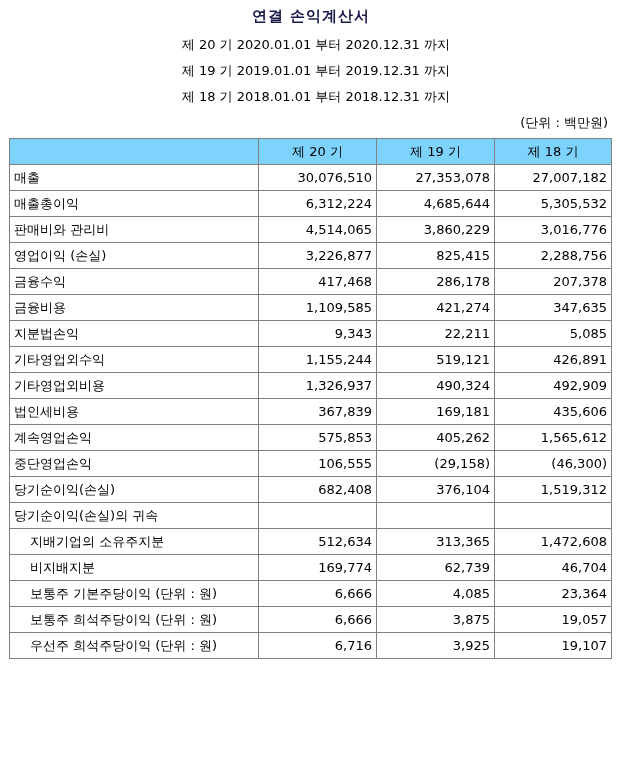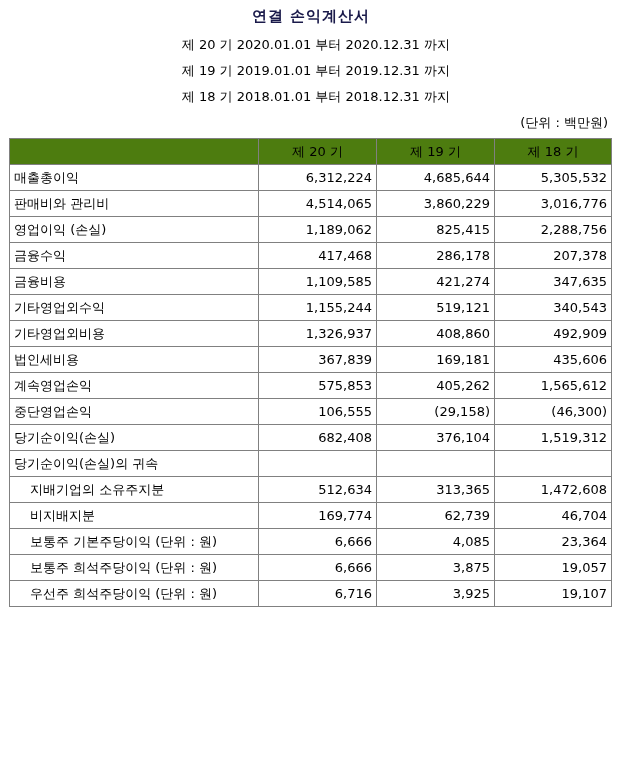--- a/index.html
+++ b/index.html
@@ -59,21 +59,21 @@
   table.fin col.c2 { width: 118px; }
   table.fin col.c3 { width: 117px; }
   table.fin th, table.fin td {
     border: 1px solid #808080;
     height: 25px;
     padding: 0 4px;
     white-space: nowrap;
     overflow: hidden;
   }
   table.fin thead th {
-    background: #4d7c0f;
+    background: #7dd3fc;
     font-weight: normal;
     text-align: center;
     height: 25px;
   }
   table.fin td.label { text-align: left; }
   table.fin td.label.indent { padding-left: 20px; }
   table.fin td.num { text-align: right; }
 </style>
 </head>
 <body>
@@ -94,59 +94,71 @@
   <thead>
     <tr>
       <th></th>
       <th>제 20 기</th>
       <th>제 19 기</th>
       <th>제 18 기</th>
     </tr>
   </thead>
   <tbody id="tbody">
       <tr>
+        <td class="label">매출</td>
+        <td class="num">30,076,510</td>
+        <td class="num">27,353,078</td>
+        <td class="num">27,007,182</td>
+      </tr>
+      <tr>
         <td class="label">매출총이익</td>
         <td class="num">6,312,224</td>
         <td class="num">4,685,644</td>
         <td class="num">5,305,532</td>
       </tr>
       <tr>
         <td class="label">판매비와 관리비</td>
         <td class="num">4,514,065</td>
         <td class="num">3,860,229</td>
         <td class="num">3,016,776</td>
       </tr>
       <tr>
         <td class="label">영업이익 (손실)</td>
-        <td class="num">1,189,062</td>
+        <td class="num">3,226,877</td>
         <td class="num">825,415</td>
         <td class="num">2,288,756</td>
       </tr>
       <tr>
         <td class="label">금융수익</td>
         <td class="num">417,468</td>
         <td class="num">286,178</td>
         <td class="num">207,378</td>
       </tr>
       <tr>
         <td class="label">금융비용</td>
         <td class="num">1,109,585</td>
         <td class="num">421,274</td>
         <td class="num">347,635</td>
       </tr>
       <tr>
+        <td class="label">지분법손익</td>
+        <td class="num">9,343</td>
+        <td class="num">22,211</td>
+        <td class="num">5,085</td>
+      </tr>
+      <tr>
         <td class="label">기타영업외수익</td>
         <td class="num">1,155,244</td>
         <td class="num">519,121</td>
-        <td class="num">340,543</td>
+        <td class="num">426,891</td>
       </tr>
       <tr>
         <td class="label">기타영업외비용</td>
         <td class="num">1,326,937</td>
-        <td class="num">408,860</td>
+        <td class="num">490,324</td>
         <td class="num">492,909</td>
       </tr>
       <tr>
         <td class="label">법인세비용</td>
         <td class="num">367,839</td>
         <td class="num">169,181</td>
         <td class="num">435,606</td>
       </tr>
       <tr>
         <td class="label">계속영업손익</td>

